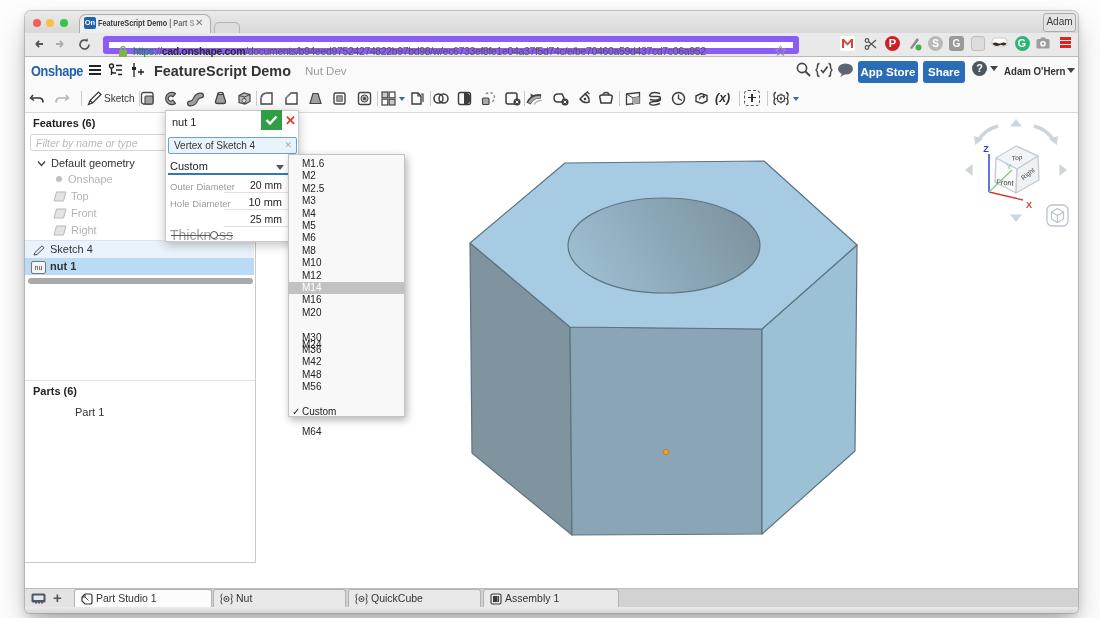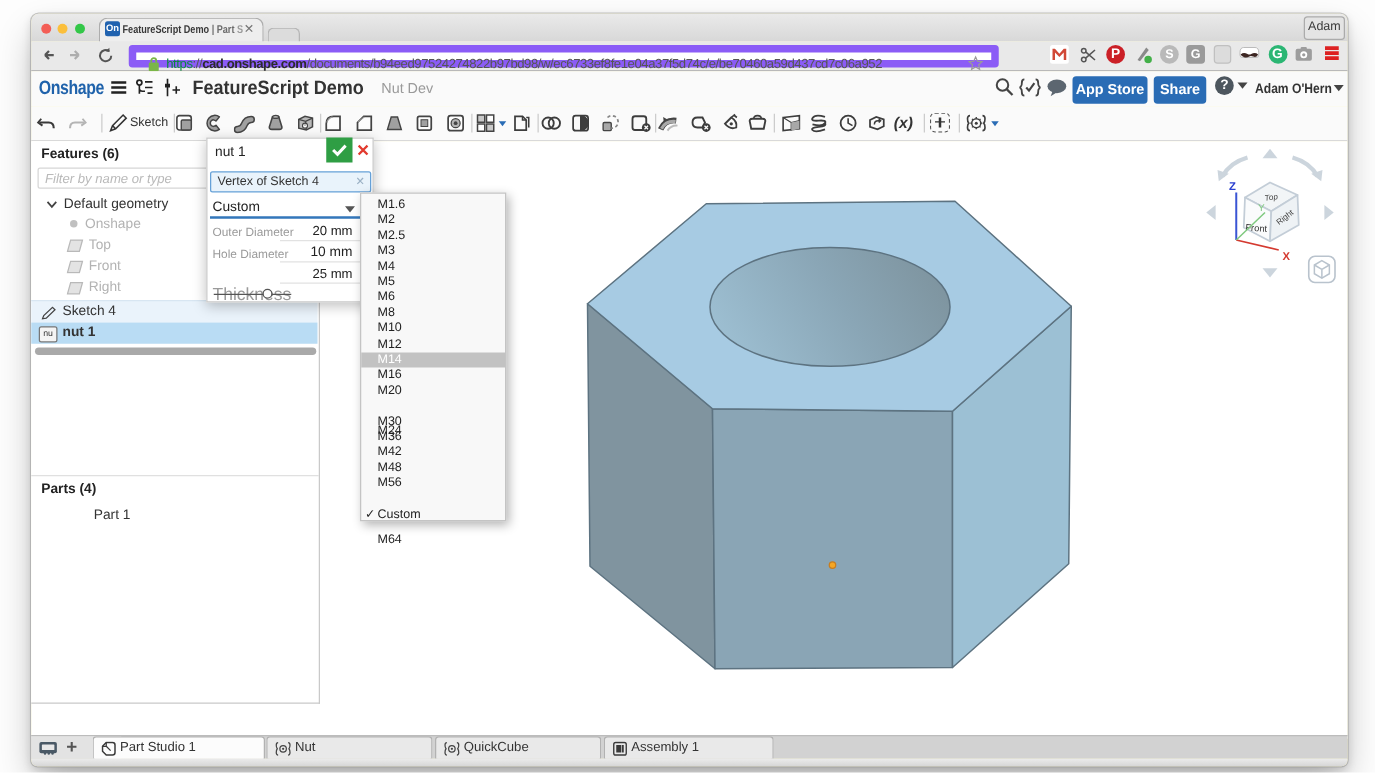--- a/index.html
+++ b/index.html
@@ -320,21 +320,21 @@
             <path d="M1 10 L2 7.5 L9 0.8 L11 2.8 L4 9.5 Z" fill="none" stroke="#444" stroke-width="1"></path>
           </svg>
           <span style="position:absolute;left:25px;">Sketch 4</span>
         </div>
       <div class="trow" style="top:145px;background:#b9dcf4;">
           <span style="position:absolute;left:6px;top:2.5px;width:13px;height:11px;border:1px solid #777;border-radius:2px;background:#f4f4f4;font-size:7px;color:#333;text-align:center;line-height:11px;">nu</span>
           <span style="position:absolute;left:25px;font-weight:bold;">nut 1</span>
         </div>
       <div class="abs" style="left:3px;top:165px;width:225px;height:6px;background:#a9a9a9;border-radius:3px;"></div>
       <div class="abs" style="left:0px;top:267px;width:230px;height:1px;background:#e0e0e0;"></div>
-      <div class="abs" style="left:8px;top:272px;font-size:11px;font-weight:bold;color:#222;">Parts (4)</div>
+      <div class="abs" style="left:8px;top:272px;font-size:11px;font-weight:bold;color:#222;">Parts (6)</div>
       <div class="abs" style="left:18px;top:293px;font-size:11px;color:#333;padding-left:32px;">Part 1</div>
     </div>
     <svg class="abs" style="left:231px;top:0;" width="822" height="478" viewBox="256 113 822 478">
       <defs>
         <linearGradient id="holeg" x1="0" y1="0.65" x2="1" y2="0.35">
           <stop offset="0" stop-color="#9dbfd2"></stop>
             <stop offset="0.55" stop-color="#8aa6b6"></stop>
             <stop offset="1" stop-color="#7e949f"></stop>
         </linearGradient>
       </defs>

